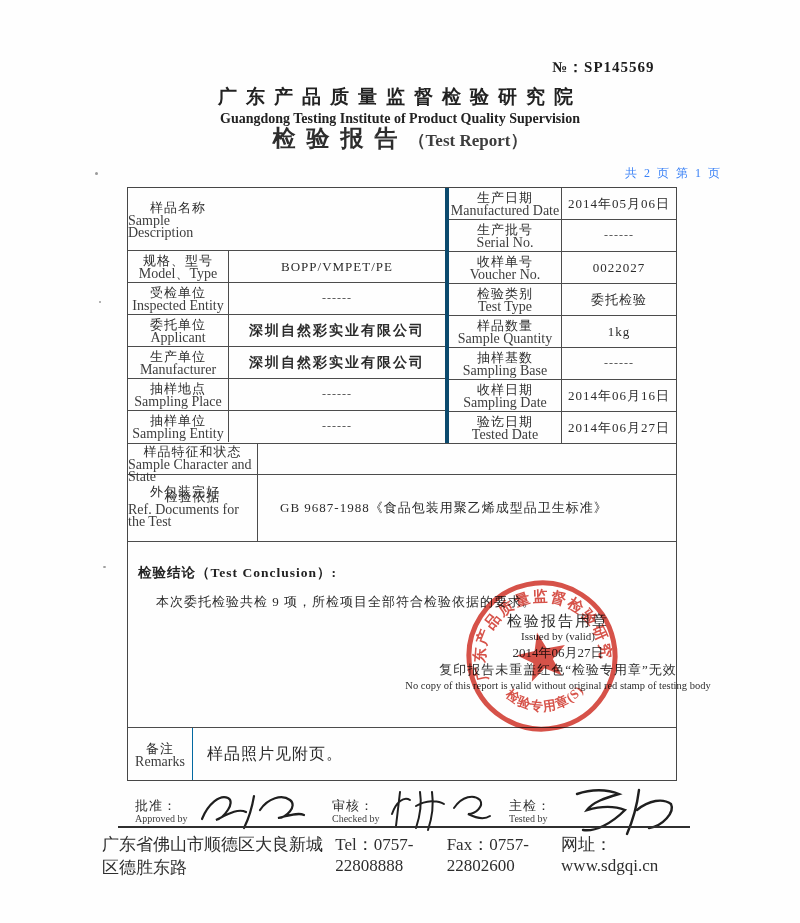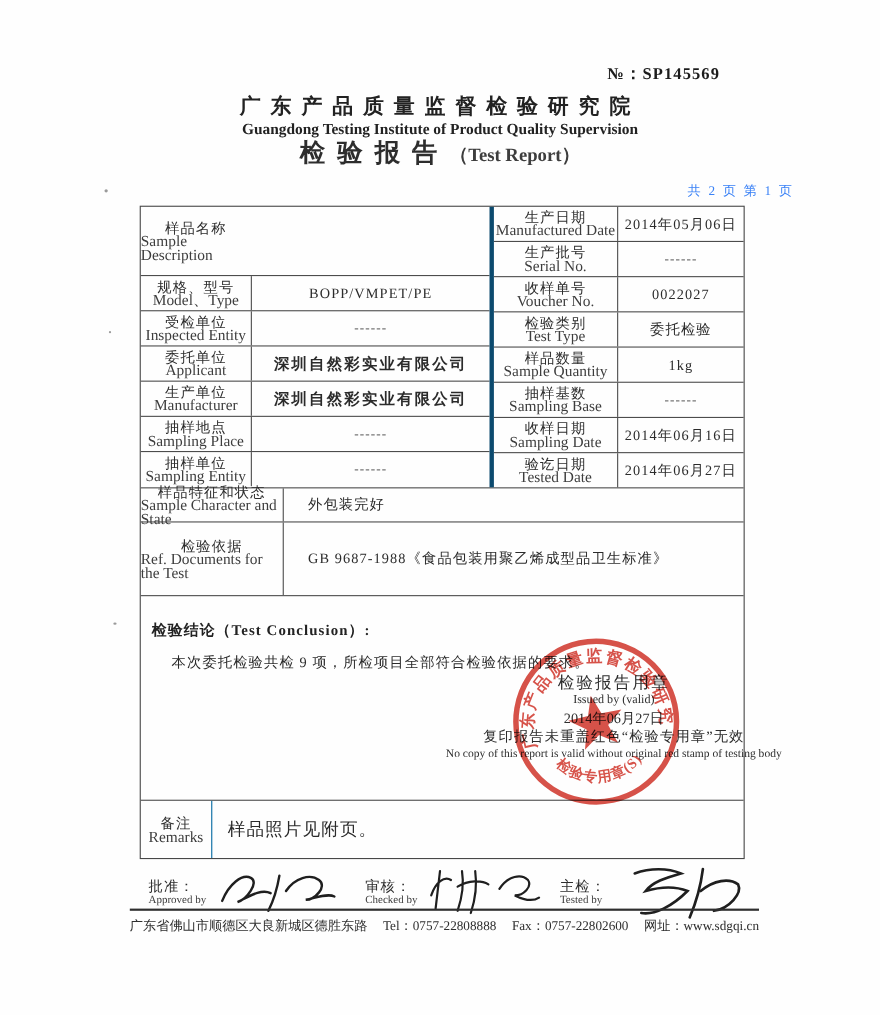--- a/index.html
+++ b/index.html
@@ -34,21 +34,21 @@
   .val{flex:1;border-left:1px solid #4c4c4c;}
   .cn{font-size:13px;line-height:15px;color:#2d2d2d;letter-spacing:1px;}
   .en{font-size:14px;line-height:12px;color:#3d3d3d;}
   .v{font-size:13px;color:#2b2b2b;letter-spacing:1px;}
   .company{font-weight:600;font-size:14px;letter-spacing:2px;}
   .dash{color:#555;letter-spacing:1px;font-size:12px;}
 
   .wide-row{display:flex;}
   .wide-lab{width:129px;border-right:1px solid #4c4c4c;display:flex;flex-direction:column;justify-content:center;align-items:center;}
   .wide-val{flex:1;display:flex;align-items:center;padding-left:22px;font-size:13px;color:#2b2b2b;letter-spacing:1px;}
-  .h30{height:30px;} .h66{height:66px;} .h52{height:52px;}
+  .h30{height:30px;flex-direction:column;} .h66{height:66px;} .h52{height:52px;}
   .rem-lab{width:64px;border-right:1px solid #0369a1;display:flex;flex-direction:column;justify-content:center;align-items:center;}
   .rem-val{flex:1;display:flex;align-items:center;padding-left:14px;font-size:16px;color:#2b2b2b;letter-spacing:1px;}
 
   
   .concl{position:relative;height:185px;overflow:visible;}
   .concl-head{position:absolute;left:10px;top:22px;font-size:13.5px;font-weight:bold;color:#222;letter-spacing:1px;}
   .concl-body{position:absolute;left:28px;top:51px;font-size:13px;color:#2b2b2b;letter-spacing:1px;}
   .stamp-lines{position:absolute;left:250px;top:71px;width:360px;text-align:center;color:#2e2e2e;}
   .sl1{font-size:15px;line-height:16px;letter-spacing:2px;}
   .sl2{font-size:11px;line-height:15px;}
@@ -62,22 +62,22 @@
   .signs{position:absolute;left:127px;top:780px;width:563px;height:60px;}
   .sg{position:absolute;top:12px;display:flex;align-items:flex-start;}
   .sg .labs{display:flex;flex-direction:column;margin-top:6px;}
   .sg .cn{font-size:13px;}
   .sg .en{font-size:10px;}
   .sg svg{margin-left:6px;margin-top:-8px;}
   .sg1{left:8px;} .sg2{left:205px;} .sg3{left:382px;}
 
   
   .foot-rule{position:absolute;left:118px;top:826px;width:572px;border-top:2px solid #2f2f2f;}
-  .footer{position:absolute;left:118px;top:833px;width:572px;display:flex;justify-content:space-between;
-          font-size:12px;color:#2e2e2e;}
+  .footer{position:absolute;left:102px;top:833px;width:572px;display:flex;justify-content:space-between;
+          font-size:17px;color:#2e2e2e;}
   .speck{position:absolute;background:#9a9a9a;border-radius:50%;}
 </style>
 </head>
 <body>
 
 <div class="page">
 
   <div class="report-no"><span>№：</span><span>SP145569</span></div>
   <div class="inst-cn">广东产品质量监督检验研究院</div>
   <div class="inst-en">Guangdong Testing Institute of Product Quality Supervision</div>

